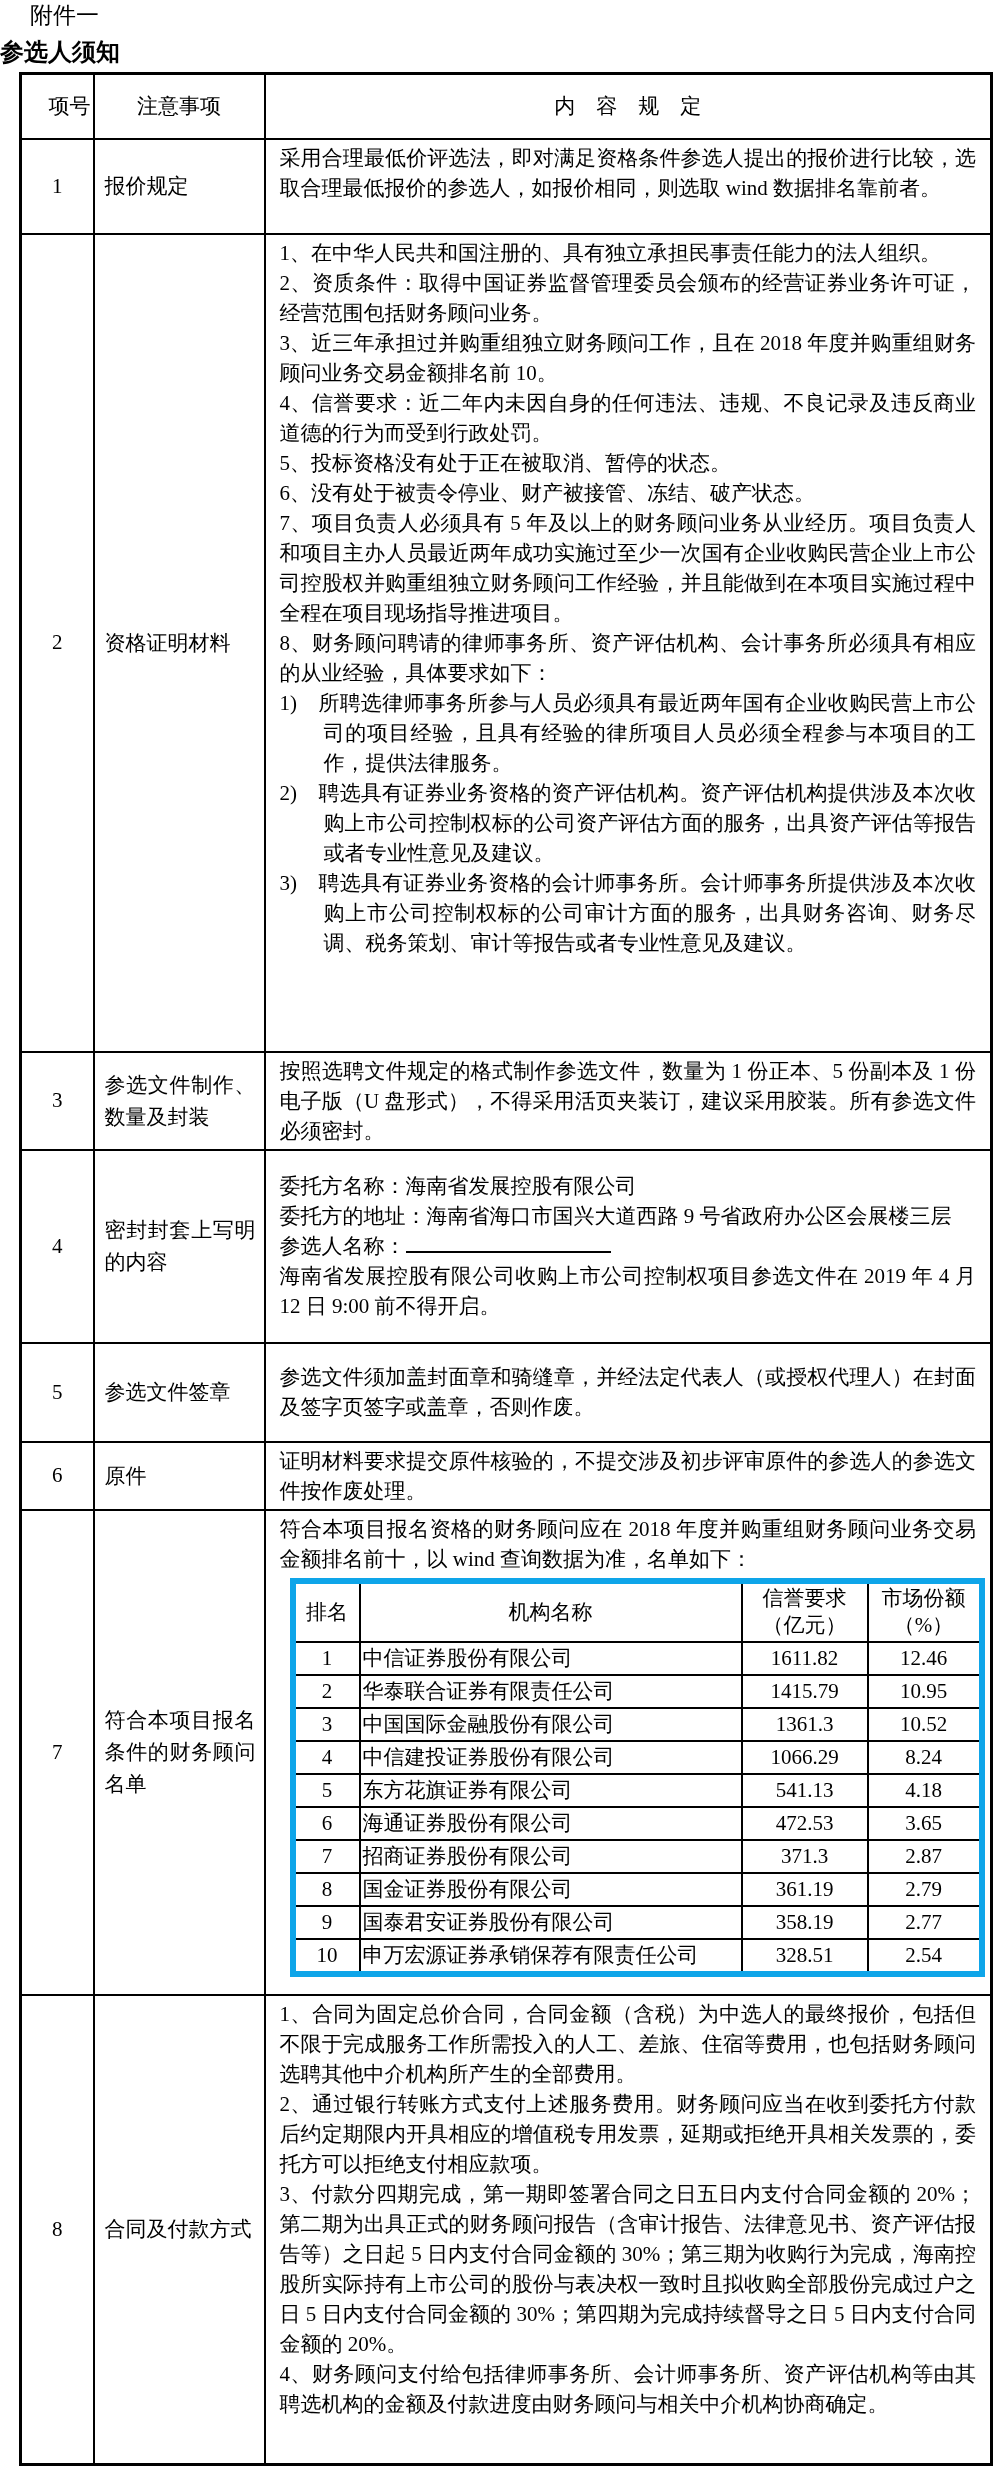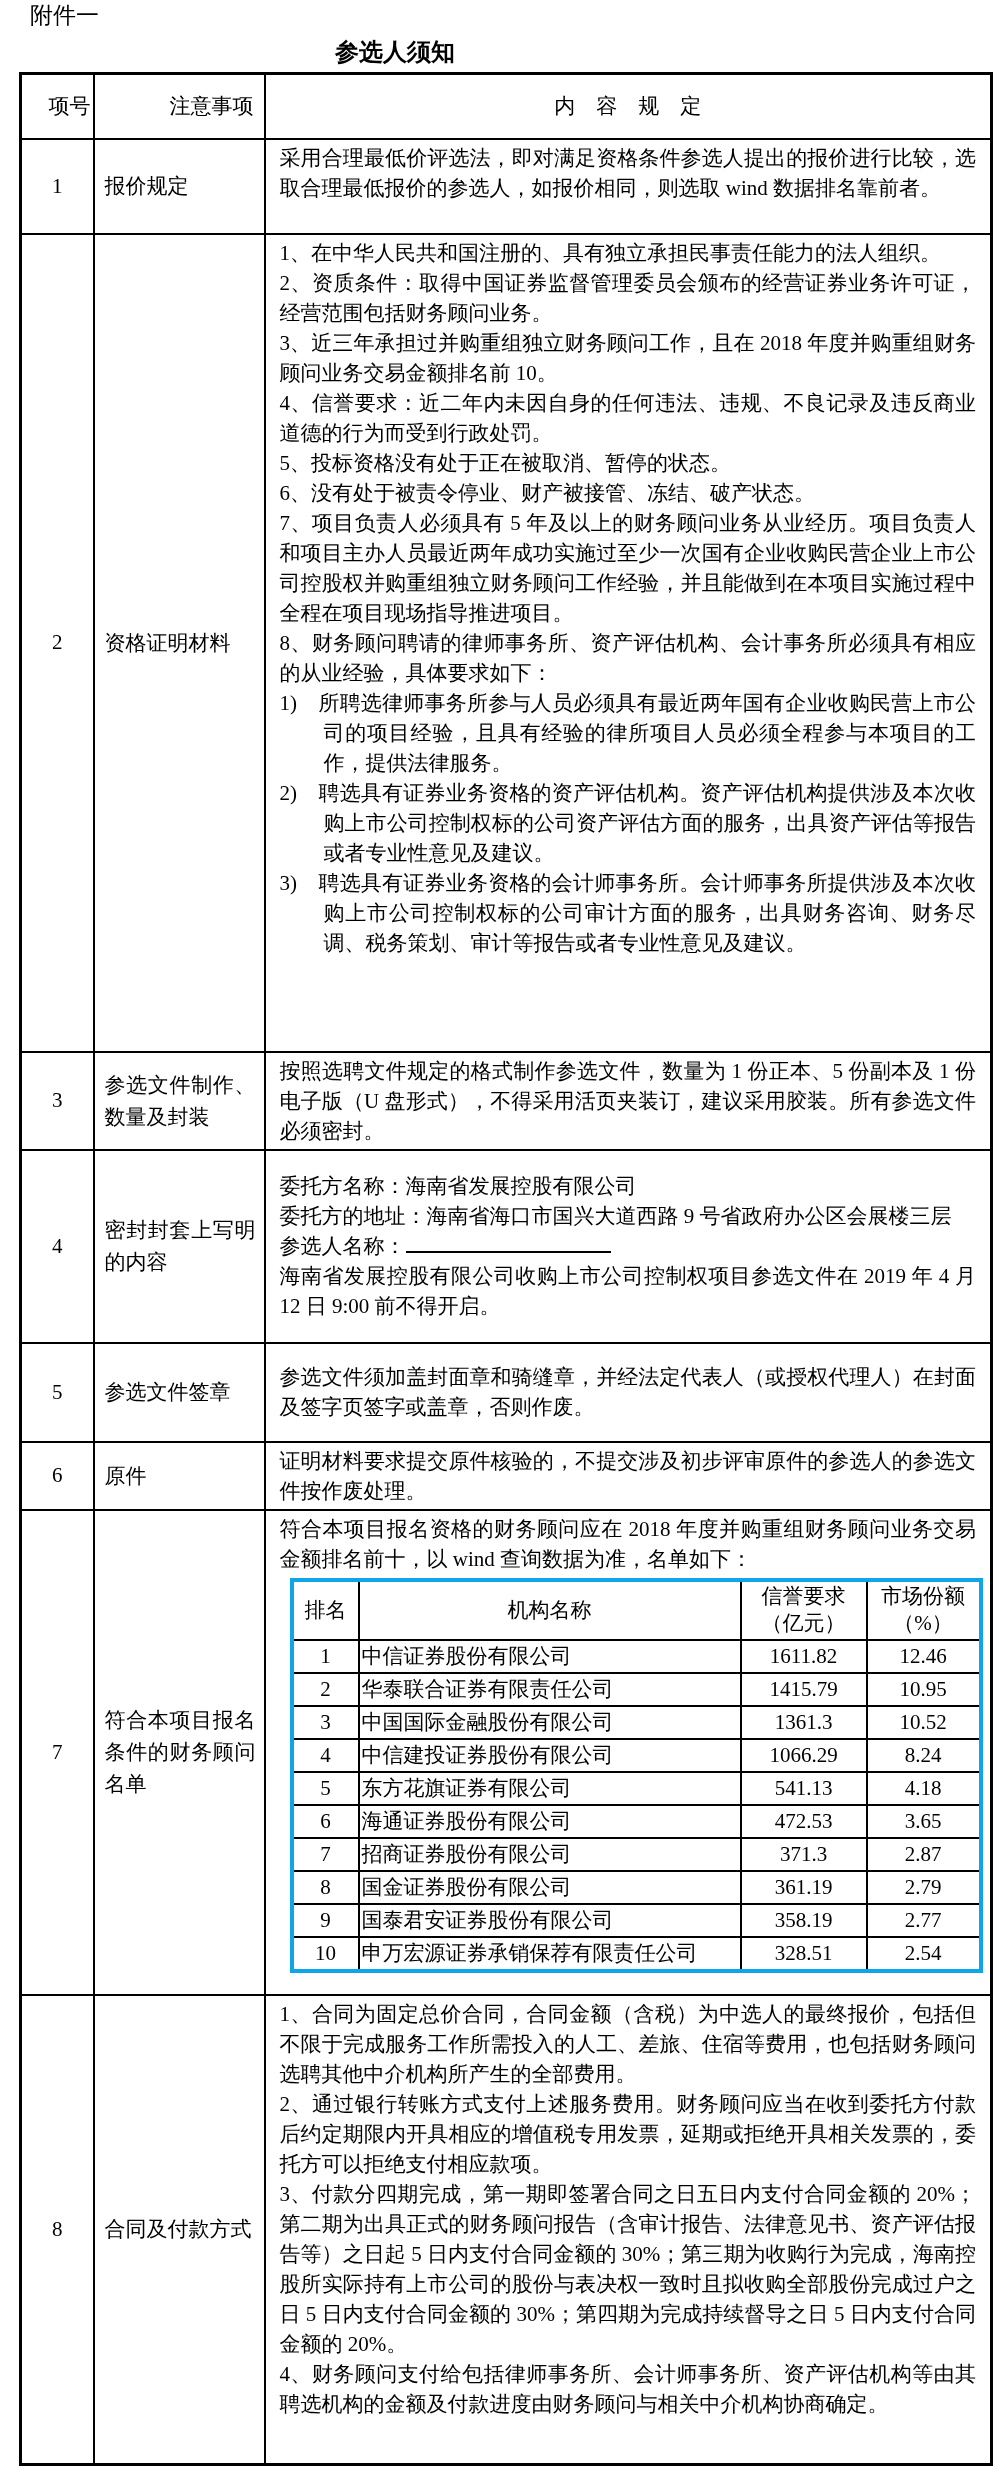--- a/index.html
+++ b/index.html
@@ -7,21 +7,21 @@
     width:1000px; height:2484px; position:relative;
     font-family:"Liberation Serif","DejaVu Serif",serif;
     color:#000;
   }
   .attachment {
     position:absolute; left:30px; top:2px;
     font-size:23px; line-height:28px;text-align:right;
   }
   .doc-title {
     position:absolute; top:36px; left:0; width:790px;
-    text-align:center; font-size:24px; font-weight:bold;
+    text-align:left; font-size:24px; font-weight:bold;
   }
   table.main {
     position:absolute; top:72px; left:19px;
     width:971px; border-collapse:collapse; table-layout:fixed;
     border:3px solid #000;
   }
   table.main th, table.main td {
     border:2px solid #000;
     font-size:21px; font-weight:normal;
   }
@@ -30,21 +30,21 @@
   col.c-body { width:727px; }
   tr.h-hdr { height:65px; }
   tr.h-r1  { height:95px; }
   tr.h-r2  { height:818px; }
   tr.h-r3  { height:92px; }
   tr.h-r4  { height:193px; }
   tr.h-r5  { height:99px; }
   tr.h-r6  { height:63px; }
   tr.h-r7  { height:485px; }
   tr.h-r8  { height:470px; }
-  th.hdr-no, th.hdr-item { text-align:right; padding:4px 10px; }
+  th.hdr-no, th.hdr-item { text-align:center; padding:4px 10px; }
   th.hdr-no { text-align:right; padding:4px 2px; }
   th.hdr-body { text-align:center;font-family:Liberation Serif, serif; }
   td.no { text-align:center; vertical-align:middle; }
   td.item {
     vertical-align:middle; padding:4px 8px 4px 10px;
     text-align:justify; line-height:32px;
   }
   td.content {
     vertical-align:top; padding:3px 14px;
     text-align:justify; line-height:30px;margin-left:16px;
@@ -52,21 +52,21 @@
   td.content.vmid { vertical-align:middle; }
   td.content p { margin:0; line-height:30px; }
   p.sub { padding-left:44px; text-indent:-44px; }
   .blank {
     display:inline-block; width:205px; height:20px;
     border-bottom:2px solid #000; vertical-align:baseline;
   }
   table.fa {
     border-collapse:collapse; table-layout:fixed;
     width:689px; margin:4px 0 2px 10px;
-    border:4px solid #0ea5e9;
+    border:6px solid #0ea5e9;
     padding-left:28px;
   }
   table.fa th, table.fa td {
     border:2px solid #000; font-size:21px; font-weight:normal;
   }
   col.f-rank  { width:67px; }
   col.f-name  { width:382px; }
   col.f-amt   { width:126px; }
   col.f-share { width:114px; }
   table.fa th {

